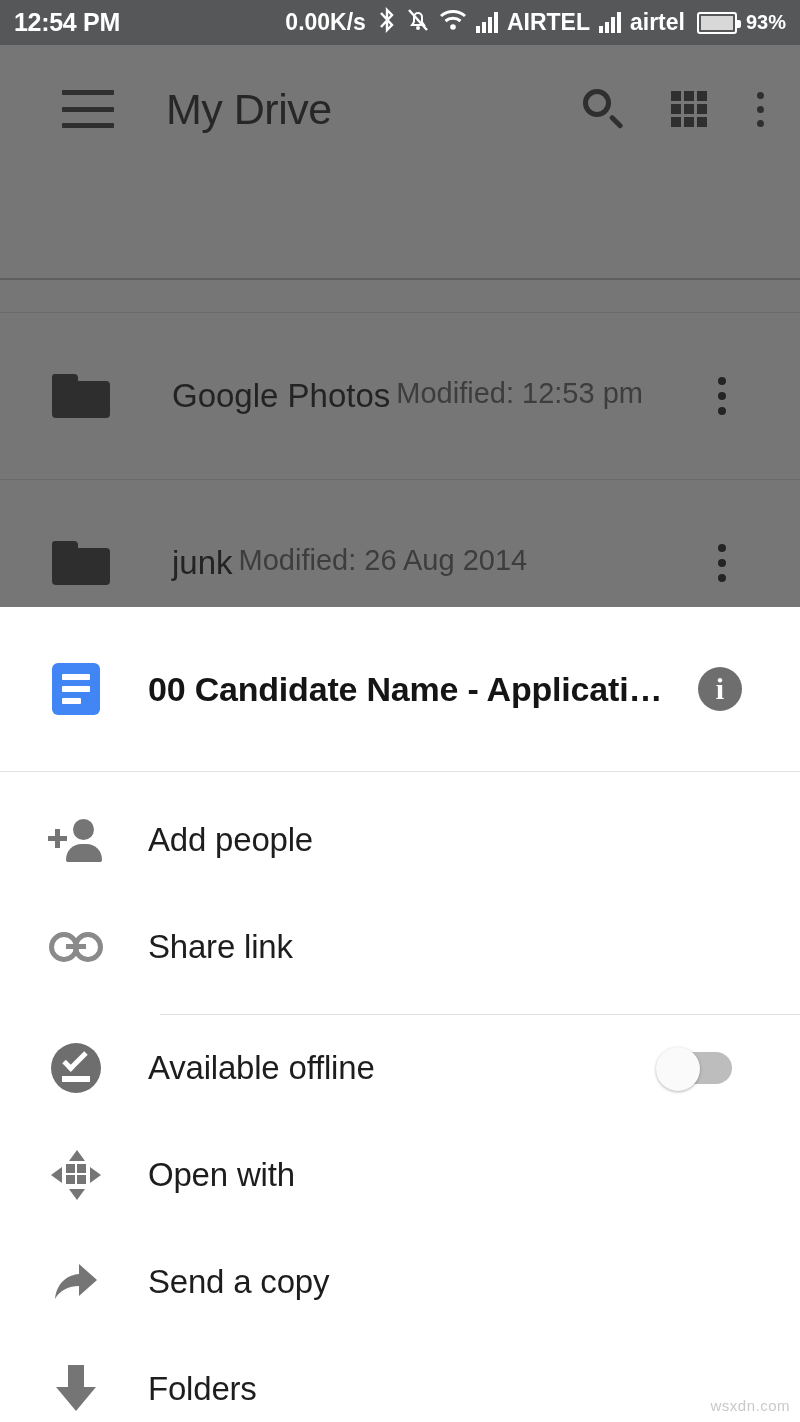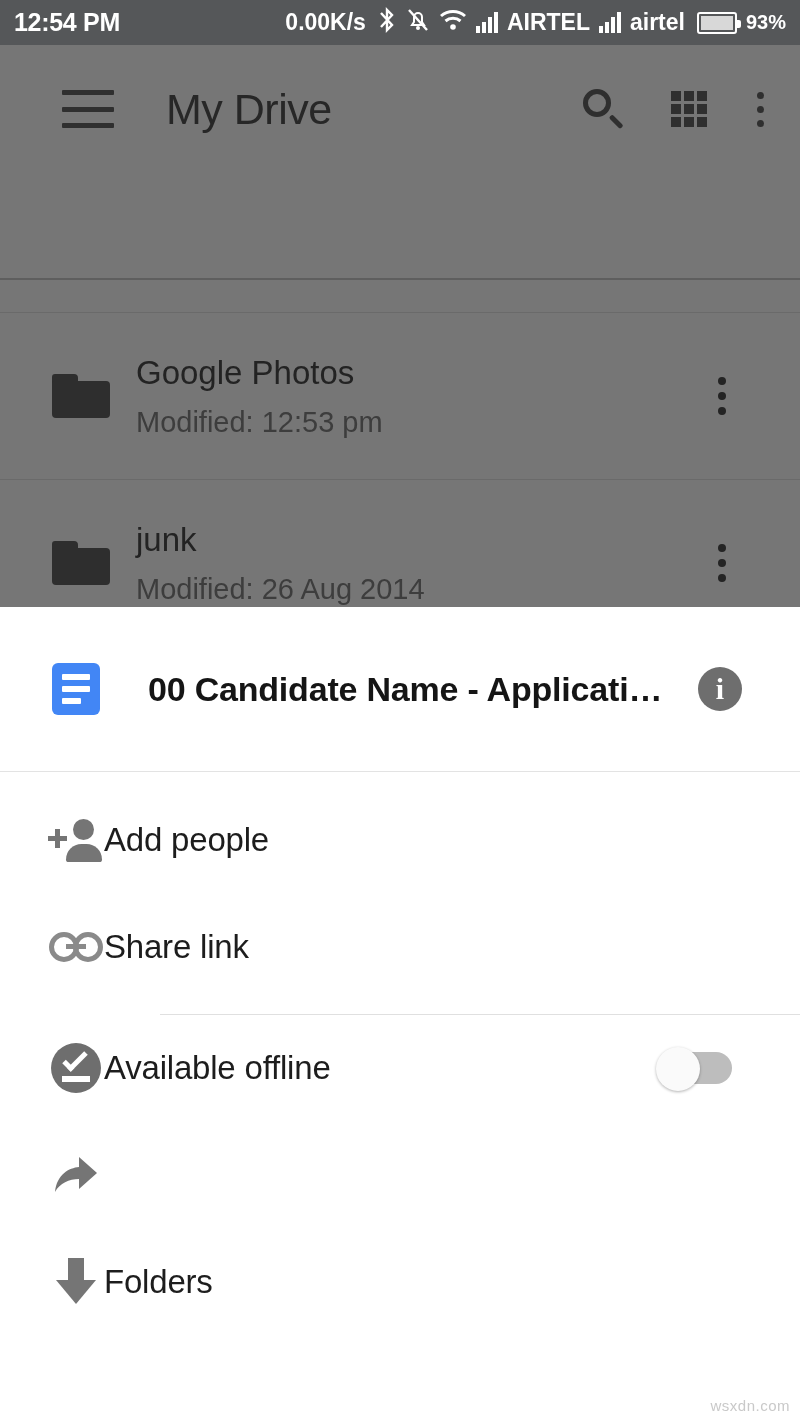--- a/index.html
+++ b/index.html
@@ -92,21 +92,21 @@
   }
   .folder-ico{ width:58px; height:44px; position:relative; margin-left:22px; }
   .folder-ico:before{
     content:""; position:absolute; left:0; top:0; width:26px; height:9px;
     background:#2e2e2e; border-radius:3px 4px 0 0;
   }
   .folder-ico:after{
     content:""; position:absolute; left:0; top:7px; width:58px; height:37px;
     background:#2e2e2e; border-radius:2px 4px 4px 4px;
   }
-  .frow-text{ margin-left:26px; display:flex; flex-direction:column; gap:14px; }
+  .frow-text{ margin-left:62px; display:flex; flex-direction:row; gap:6px; }
   .frow-name{ font-size:33px; color:#232323; }
   .frow-sub{ font-size:29px; color:#3d3d3d; }
   .frow-more{ margin-left:auto; display:flex; flex-direction:column; gap:7px;
     align-items:center; padding-right:44px; }
   .frow-more i{ display:block; width:8px; height:8px; border-radius:50%; background:#242424; }
 
   
   #bottom-sheet{
     position:absolute; left:0; top:607px; width:800px; height:815px;
     background:#ffffff;
@@ -132,21 +132,21 @@
     display:flex; align-items:center; justify-content:center;
     font-family:"Liberation Serif", serif;
   }
 
   .sheet-list{ padding-top:14px; }
   .srow{
     height:107px; display:flex; align-items:center; padding:0 30px; position:relative;
   }
   .srow-ico{ width:56px; height:56px; margin-left:18px; display:flex;
     align-items:center; justify-content:center; }
-  .srow-label{ font-size:33px; color:#1d1d1d; letter-spacing:-0.2px; }
+  .srow-label{ font-size:33px; color:#1d1d1d; margin-left:44px; letter-spacing:-0.2px; }
 
   .sub-divider{
     position:absolute; left:160px; right:0; top:0; height:1px; background:#e0e0e0;
   }
 
   
   .pa{ position:relative; width:56px; height:46px; }
   .pa .plus-h{ position:absolute; left:0; top:19px; width:19px; height:5px; background:#757575; }
   .pa .plus-v{ position:absolute; left:7px; top:12px; width:5px; height:19px; background:#757575; }
   .pa .head{ position:absolute; left:25px; top:2px; width:21px; height:21px; border-radius:50%; background:#757575; }
@@ -371,27 +371,43 @@
             <span class="bar"></span>
           </span>
       </div>
       <div class="srow-label">Available offline</div>
       <div class="toggle">
         <span class="track"></span>
           <span class="thumb"></span>
       </div>
     </div>
 
+    <div class="srow">
+      <div class="srow-ico">
+        <span class="ow">
+          <i class="up"></i>
+            <i class="dn"></i>
+            <i class="lf"></i>
+            <i class="rt"></i>
+          <i class="c1"></i>
+            <i class="c2"></i>
+            <i class="c3"></i>
+            <i class="c4"></i>
+        </span>
+      </div>
+      <div class="srow-label">Open with</div>
+    </div>
 
     <div class="srow">
       <div class="srow-ico">
         <svg width="50" height="46" viewBox="0 0 50 46">
           <path d="M4 40 C6 22 18 16 28 15 L28 5 L46 21 L28 37 L28 27 C18 27 9 31 4 40 Z" fill="#757575"></path>
         </svg>
       </div>
+      <div class="srow-label">Send a copy</div>
     </div>
 
     <div class="srow">
       <div class="srow-ico">
         <span class="dl">
             <span class="shaft"></span>
             <span class="head"></span>
           </span>
       </div>
       <div class="srow-label">Folders</div>

